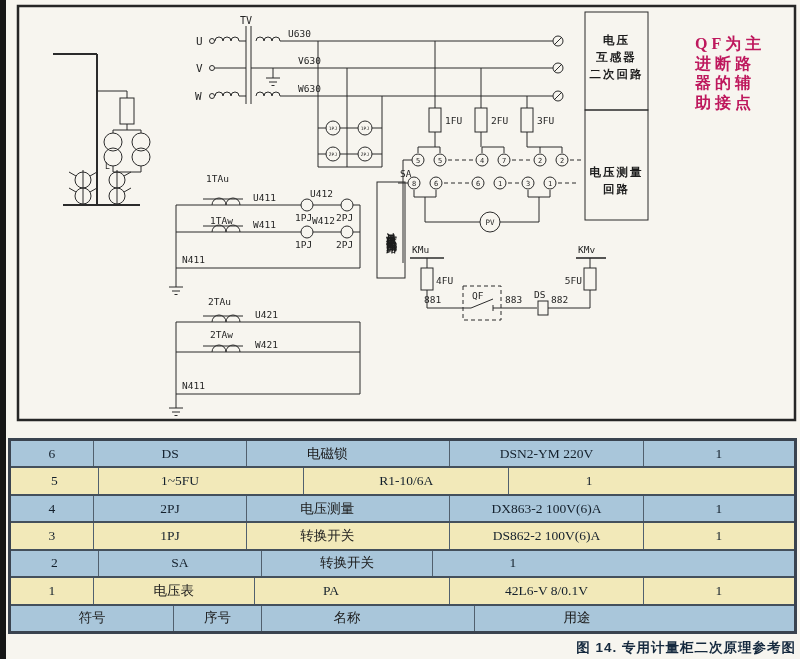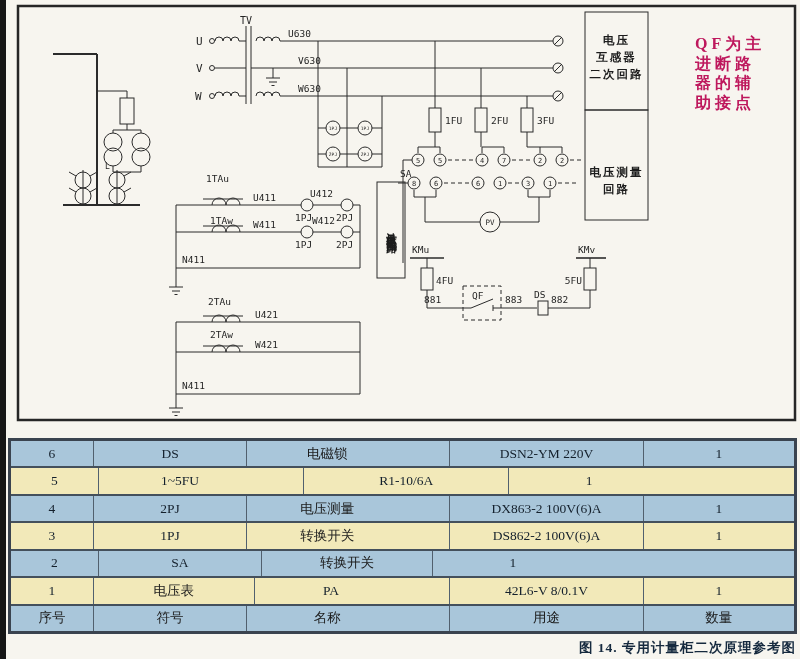--- a/index.html
+++ b/index.html
@@ -18,21 +18,21 @@
           font-family:"Liberation Serif",serif;font-size:13.5px;color:#14202c;}
   .trow{flex:1;display:flex;border-top:2px solid #44505c;}
   .trow:first-child{border-top:none;}
   .tcell{display:flex;align-items:center;justify-content:center;border-left:1px solid #51606e;
          overflow:hidden;white-space:nowrap;}
   .tcell:first-child{border-left:none;}
   .c0{width:11.1%;} .c1{width:20.7%;} .c2{width:21.7%;} .c3{width:26.1%;margin-left:42px;} .c4{width:20.4%;}
   .row-blue{background:#a9c6da;}
   .row-yellow{background:#f2e9b9;}
   .caption{position:absolute;right:4px;top:639px;font-size:13.5px;font-weight:700;color:#15293e;
-           font-family:Liberation Serif, serif;letter-spacing:1px;}
+           font-family:Liberation Sans, sans-serif;letter-spacing:1px;}
   svg text{font-family:"DejaVu Sans Mono",monospace;fill:#252525;}
 </style>
 </head>
 <body>
 
 <div class="page">
   <div class="edge-strip"></div>
 
   <svg width="800" height="434" viewBox="0 0 800 434" class="overlay" style="left:0;top:0">
 
@@ -268,22 +268,21 @@
       <div class="tcell c4">1</div>
     </div>
     <div class="trow row-yellow">
       <div class="tcell c0">1</div>
       <div class="tcell c2 cn">电压表</div>
       <div class="tcell c1">PA</div>
       <div class="tcell c3">42L6-V 8/0.1V</div>
       <div class="tcell c4">1</div>
     </div>
     <div class="trow row-blue cn">
+      <div class="tcell c1">符号</div>
       <div class="tcell c0">序号</div>
-      <div class="tcell c1">符号</div>
       <div class="tcell c2">名称</div>
       <div class="tcell c3">用途</div>
-      <div class="tcell c4">数量</div>
     </div>
   </div>
 
   <div class="caption">图 14. 专用计量柜二次原理参考图</div>
 </div>
 
 </body></html>

